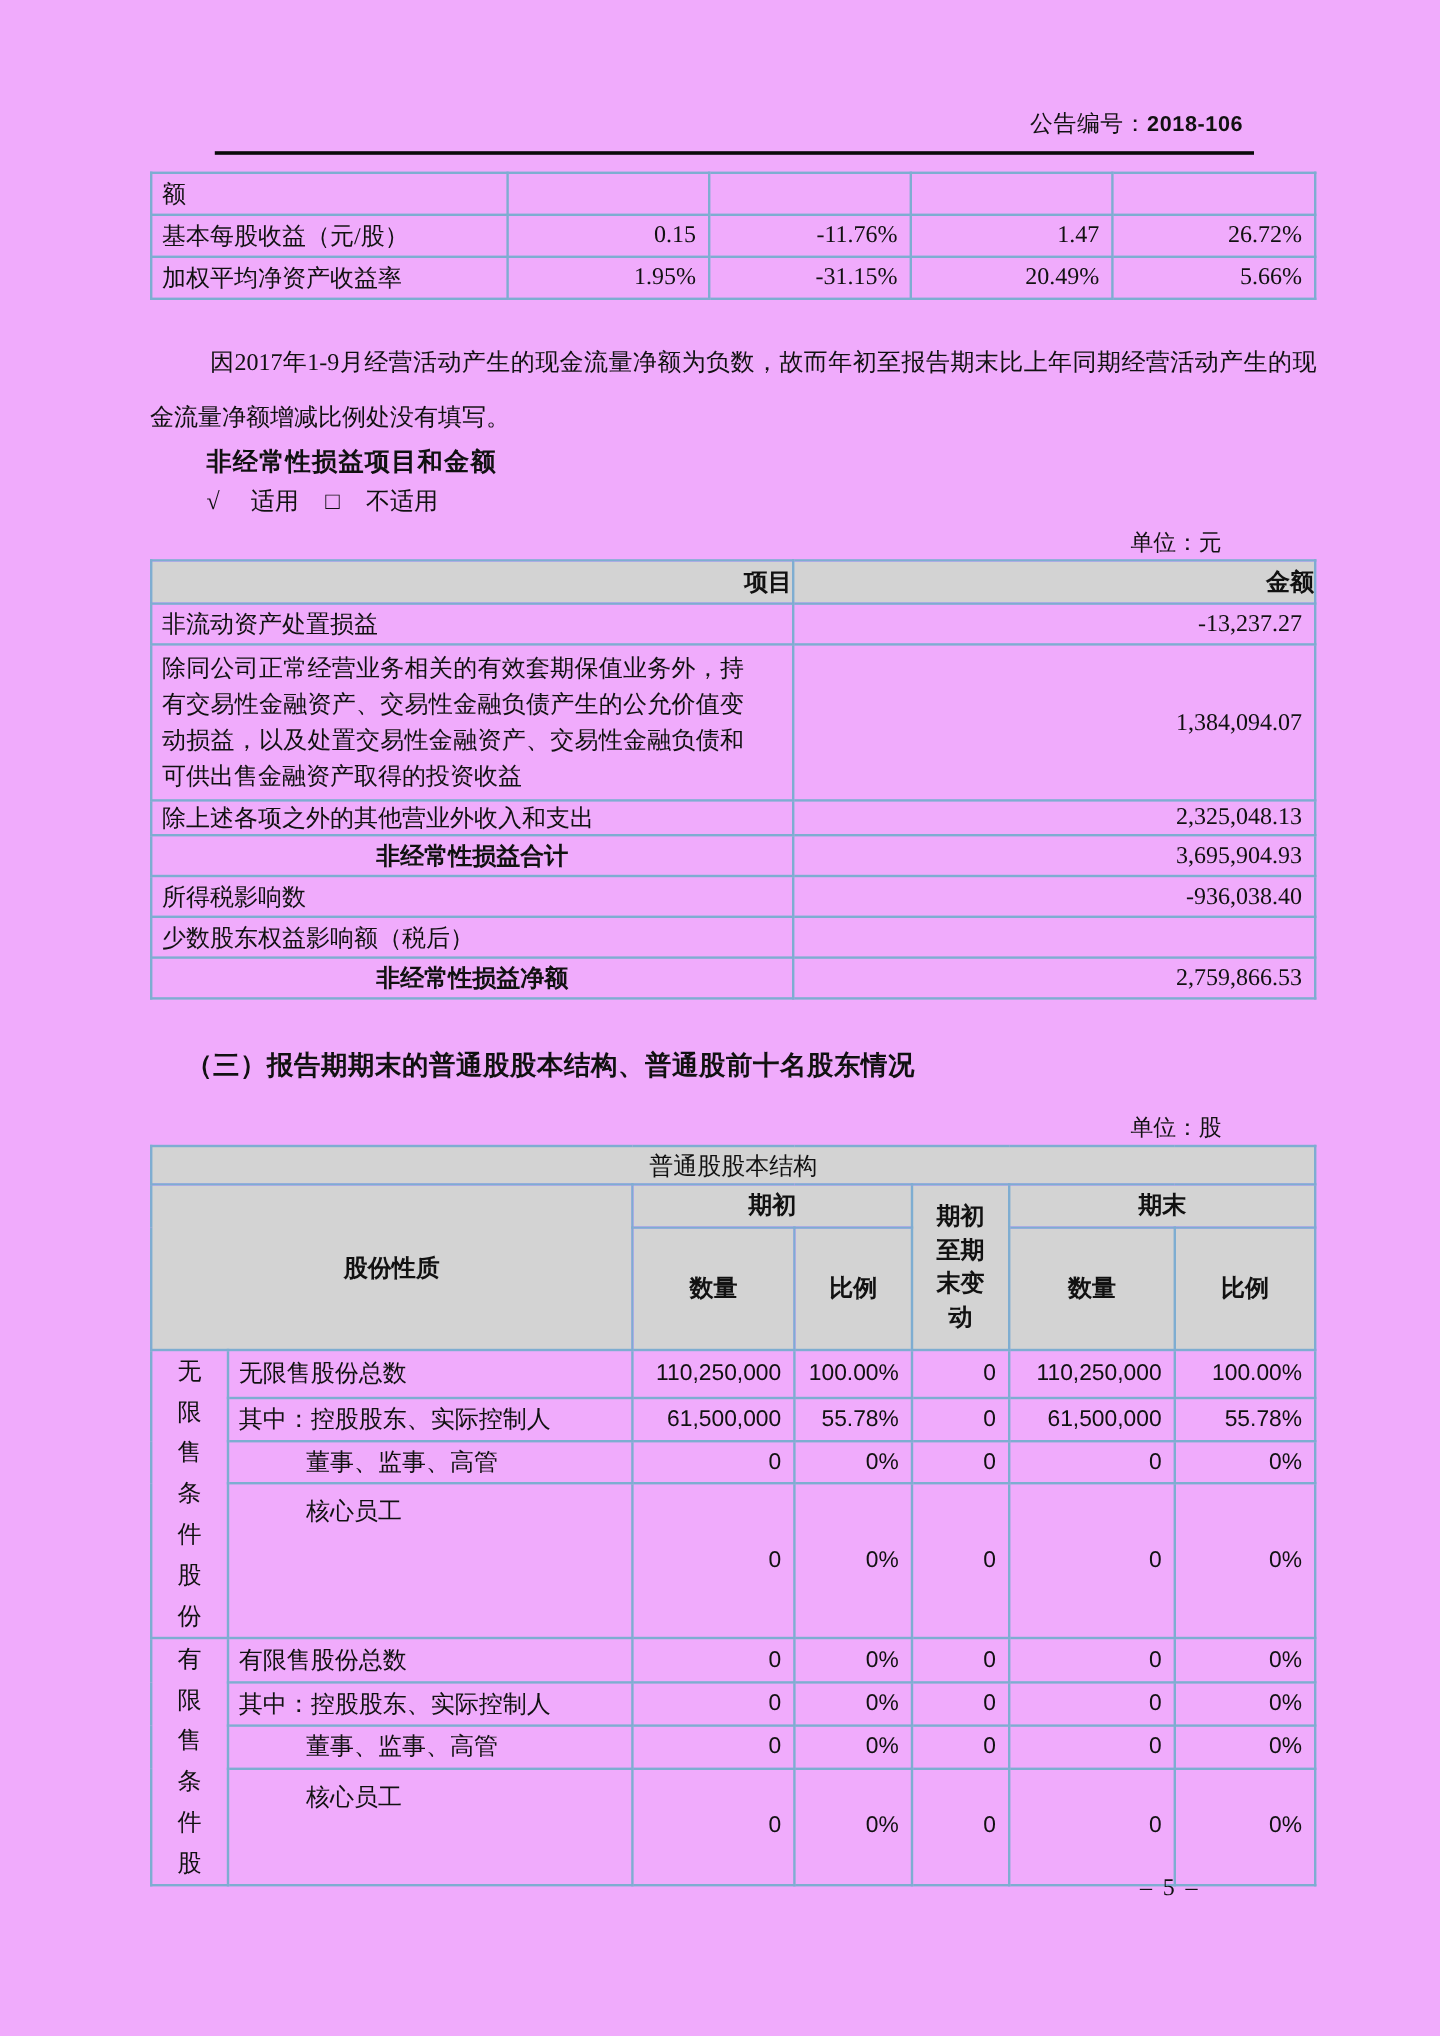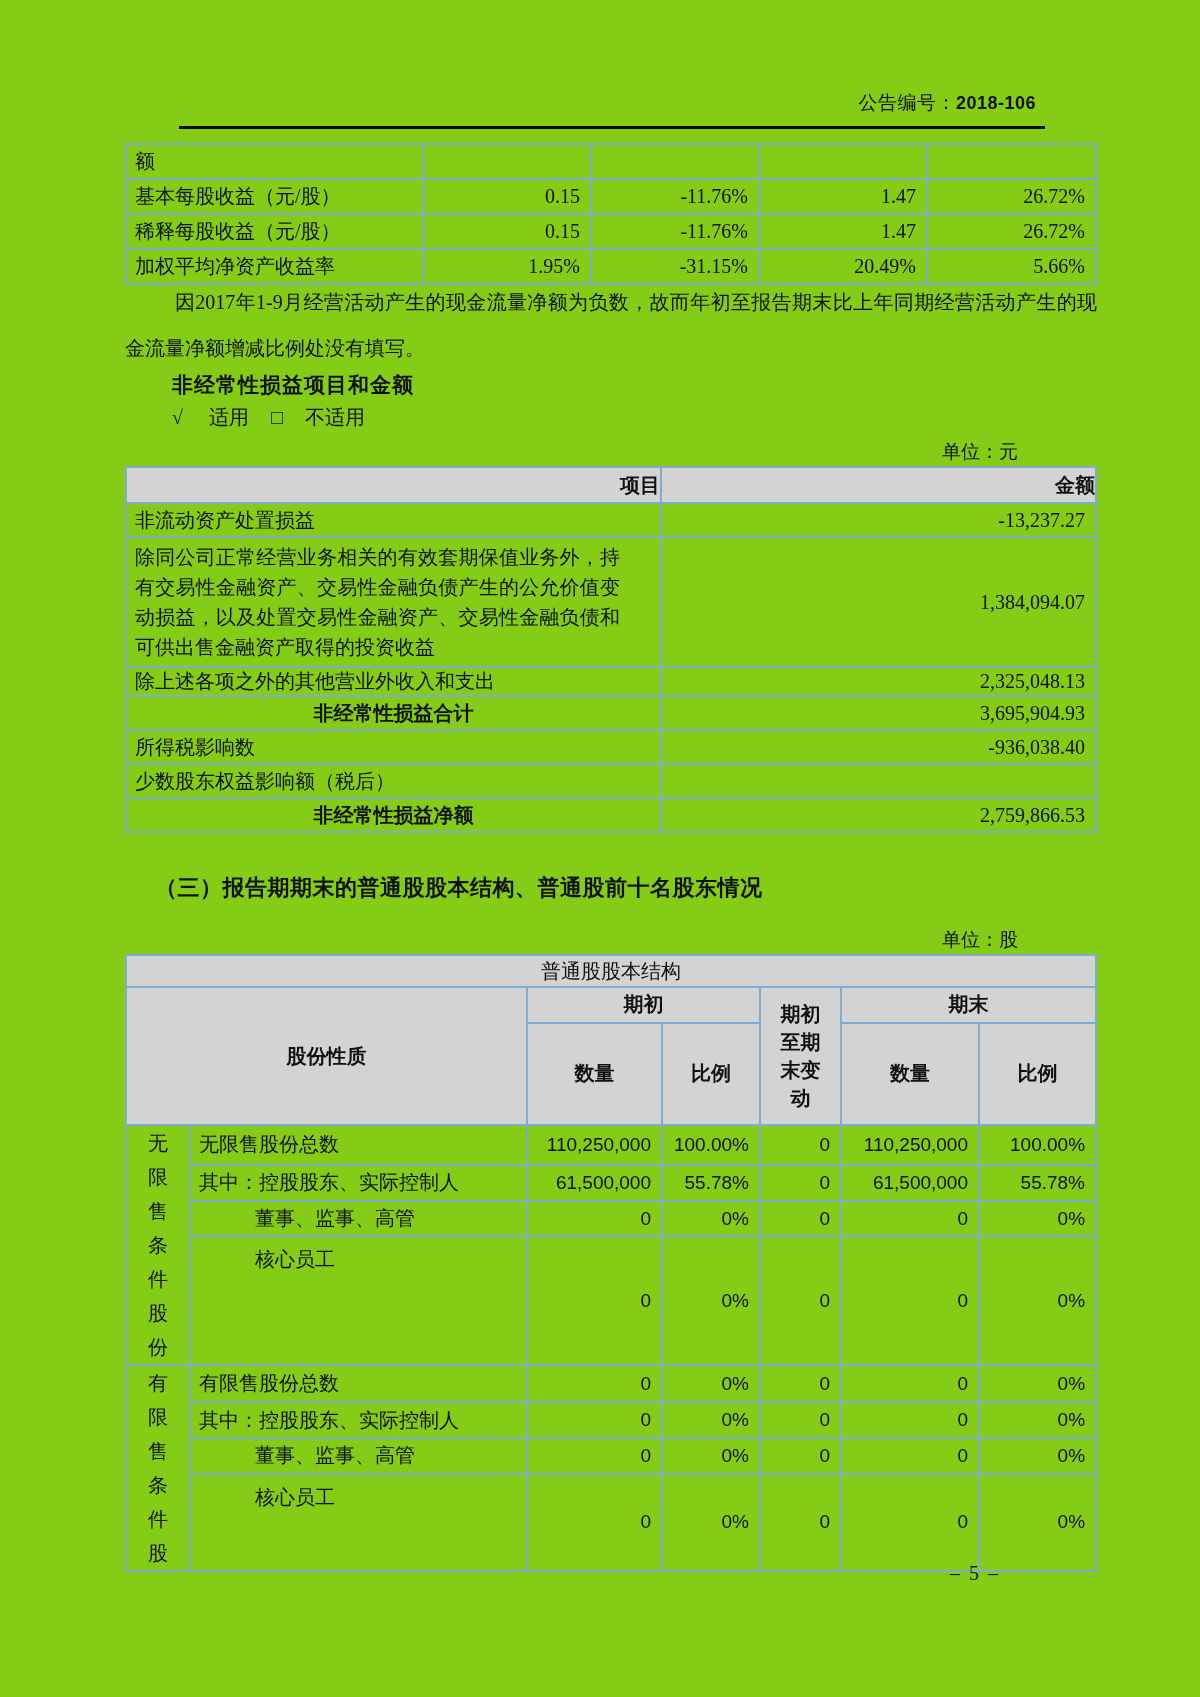--- a/index.html
+++ b/index.html
@@ -1,19 +1,19 @@
 <!DOCTYPE html>
 <html><head>
 <meta charset="utf-8">
 <style>
   html,body{margin:0;padding:0;background:#888;}
   .page{
     position:relative;
     width:1200px;height:1697px;
-    background:#84cc16;
+    background:#f0abfc;
     font-family:"Liberation Serif","DejaVu Serif",serif;
     color:#111;
     overflow:hidden;
   }
   
   .doc-no{
     position:absolute;top:90px;right:164px;
     font-size:19px;letter-spacing:.5px;white-space:nowrap;
   }
   .doc-no b{font-family:"Liberation Sans","DejaVu Sans",sans-serif;font-size:18px;}
@@ -96,27 +96,20 @@
     <tbody>
         <tr>
       <td class="lab">额</td>
       <td class="num"></td>
       <td class="num"></td>
       <td class="num"></td>
       <td class="num"></td>
     </tr>
     <tr>
       <td class="lab">基本每股收益（元/股）</td>
-      <td class="num">0.15</td>
-      <td class="num">-11.76%</td>
-      <td class="num">1.47</td>
-      <td class="num">26.72%</td>
-    </tr>
-    <tr>
-      <td class="lab">稀释每股收益（元/股）</td>
       <td class="num">0.15</td>
       <td class="num">-11.76%</td>
       <td class="num">1.47</td>
       <td class="num">26.72%</td>
     </tr>
     <tr>
       <td class="lab">加权平均净资产收益率</td>
       <td class="num">1.95%</td>
       <td class="num">-31.15%</td>
       <td class="num">20.49%</td>

